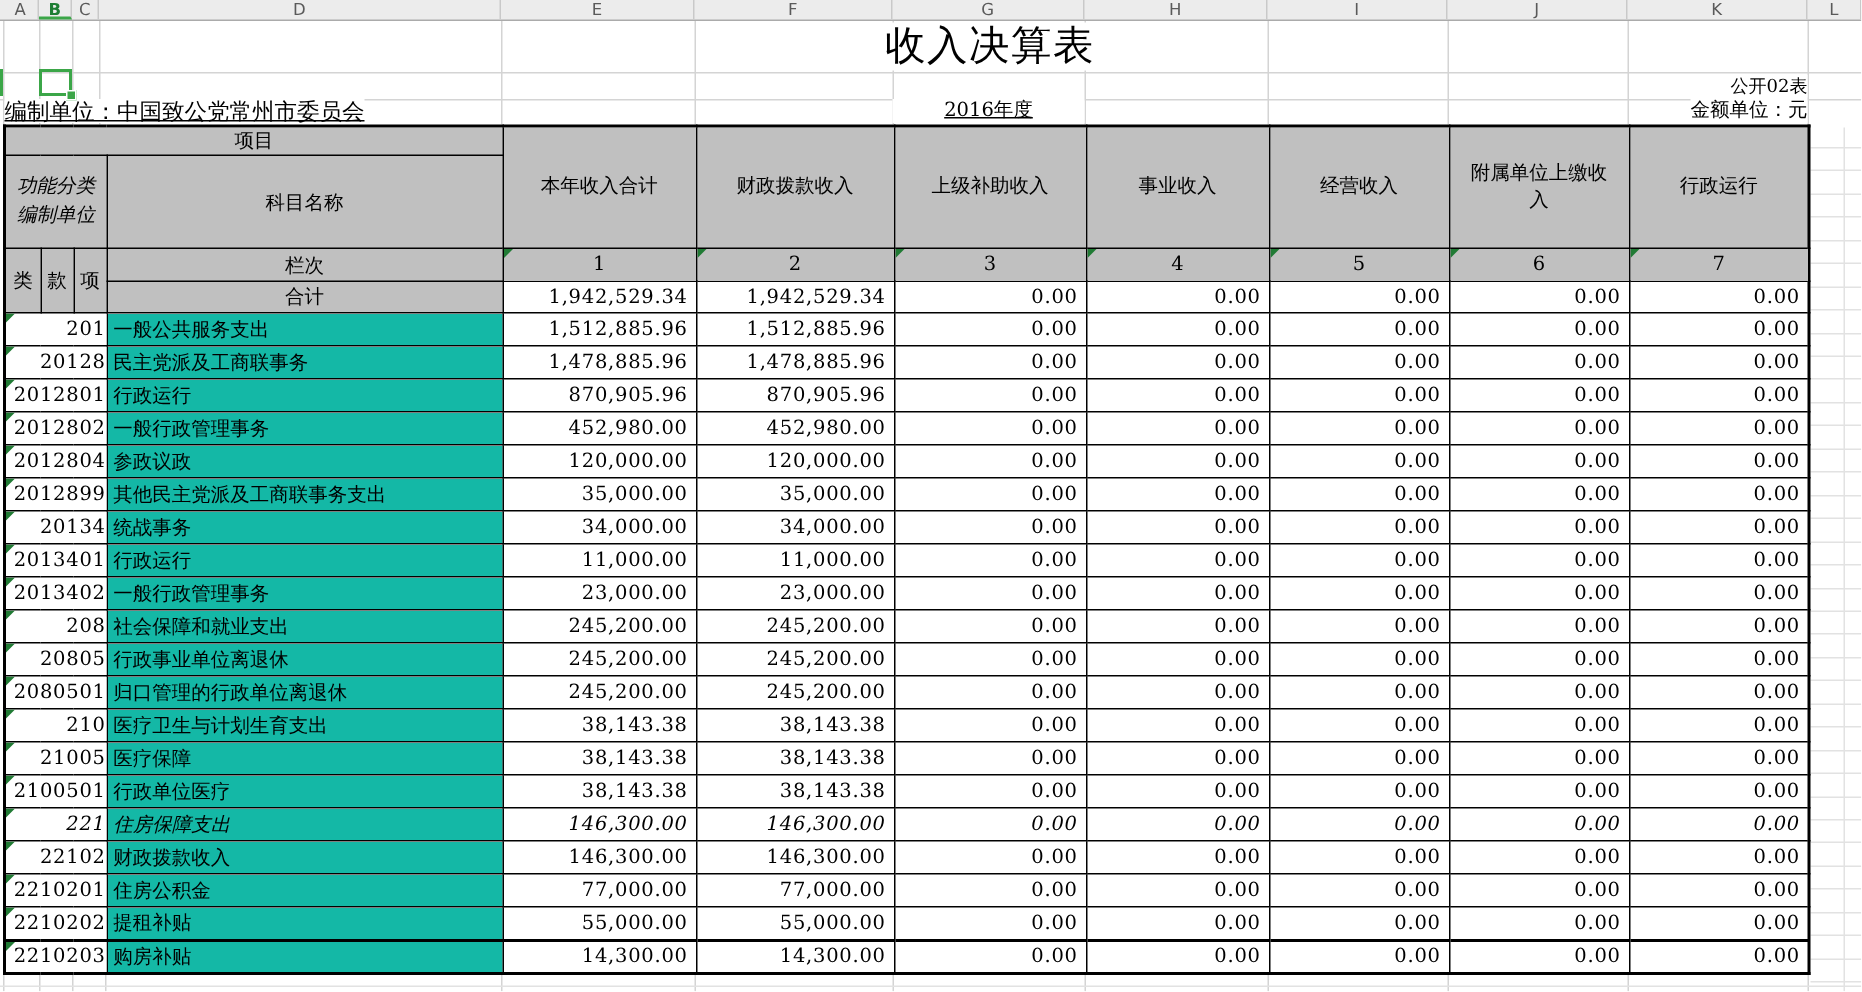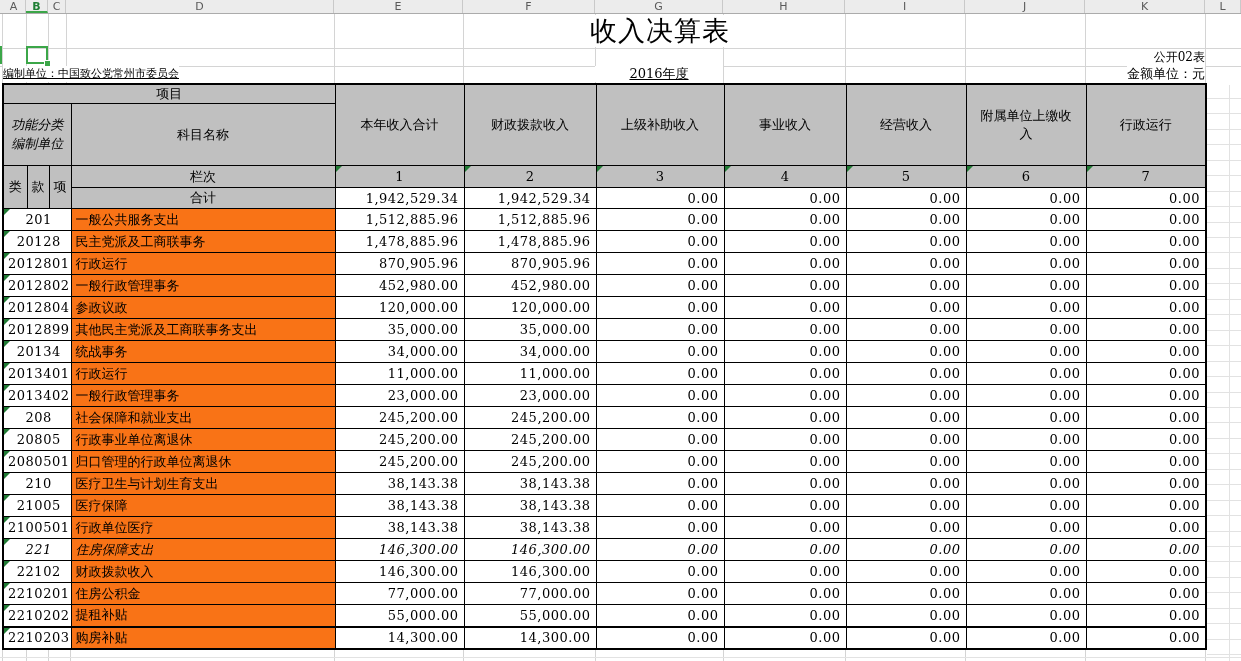--- a/index.html
+++ b/index.html
@@ -13,41 +13,41 @@
               font-family:"DejaVu Sans","Liberation Sans",sans-serif;}
   .strip-cell.sel-col{color:#1e7e34;border-bottom:2px solid #3ba648;font-weight:bold;}
   
   .gl{position:absolute;background:#d4d4d4;}
   .gl.faint{background:#e2e2e2;}
   
   .txt{position:absolute;white-space:nowrap;background:#fff;}
   #title{left:570px;top:15px;width:180px;height:32px;line-height:32px;text-align:center;
          font-size:27px;letter-spacing:1px;z-index:3;}
   #form-code{right:36px;top:50px;height:15px;line-height:15px;font-size:12px;z-index:3;}
-  #prepared-by{left:3px;top:66px;height:16px;line-height:16px;font-size:11px;
+  #prepared-by{left:3px;top:66px;height:16px;line-height:16px;font-size:15px;
                text-decoration:underline;z-index:3;}
   #fiscal-year{left:595px;top:66px;width:128px;height:16px;line-height:16px;text-align:center;
                font-size:13px;text-decoration:underline;z-index:3;}
   #amount-unit{right:36px;top:66px;height:16px;line-height:16px;font-size:13px;z-index:3;}
   
   #sel-box{position:absolute;left:26px;top:46px;width:22px;height:18px;box-sizing:border-box;
            border:2px solid #3ba648;z-index:6;}
   #sel-handle{position:absolute;left:44px;top:60px;width:5px;height:5px;background:#3ba648;
               border:1px solid #fff;z-index:7;}
   #row-accent{position:absolute;left:0;top:46px;width:2px;height:18px;background:#3ba648;z-index:6;}
   
   table.xtable{position:absolute;left:2px;top:83px;width:1203px;border-collapse:collapse;
                table-layout:fixed;border:2px solid #000;z-index:4;}
   .xtable th,.xtable td{border:1px solid #000;padding:0;font-weight:normal;font-size:13px;
                         overflow:hidden;box-sizing:border-box;}
   .xtable th{background:#c0c0c0;text-align:center;}
   .xtable td.num{background:#c0c0c0;text-align:center;}
   .xtable td.val{background:#fff;text-align:right;padding-right:5px;letter-spacing:0.5px;}
-  .xtable td.code{background:#fff;text-align:center;padding-left:3px;letter-spacing:0.5px;}
-  .xtable td.name{background:#f97316;text-align:left;padding-left:4px;}
+  .xtable td.code{background:#fff;text-align:right;padding-left:3px;letter-spacing:0.5px;}
+  .xtable td.name{background:#14b8a6;text-align:left;padding-left:4px;}
   .xtable td.name.ind{}
   .xtable .colhead span{display:inline-block;max-width:102px;line-height:1.35;}
   .xtable .codehead div{line-height:1.4;font-style:italic;}
   .xtable tr.thick-top td{border-top:2px solid #000;}
   .tri{position:relative;}
   .tri::before{content:"";position:absolute;left:0;top:0;width:0;height:0;
                border-top:6px solid #217b35;border-right:6px solid transparent;}
 </style>
 </head>
 <body>

